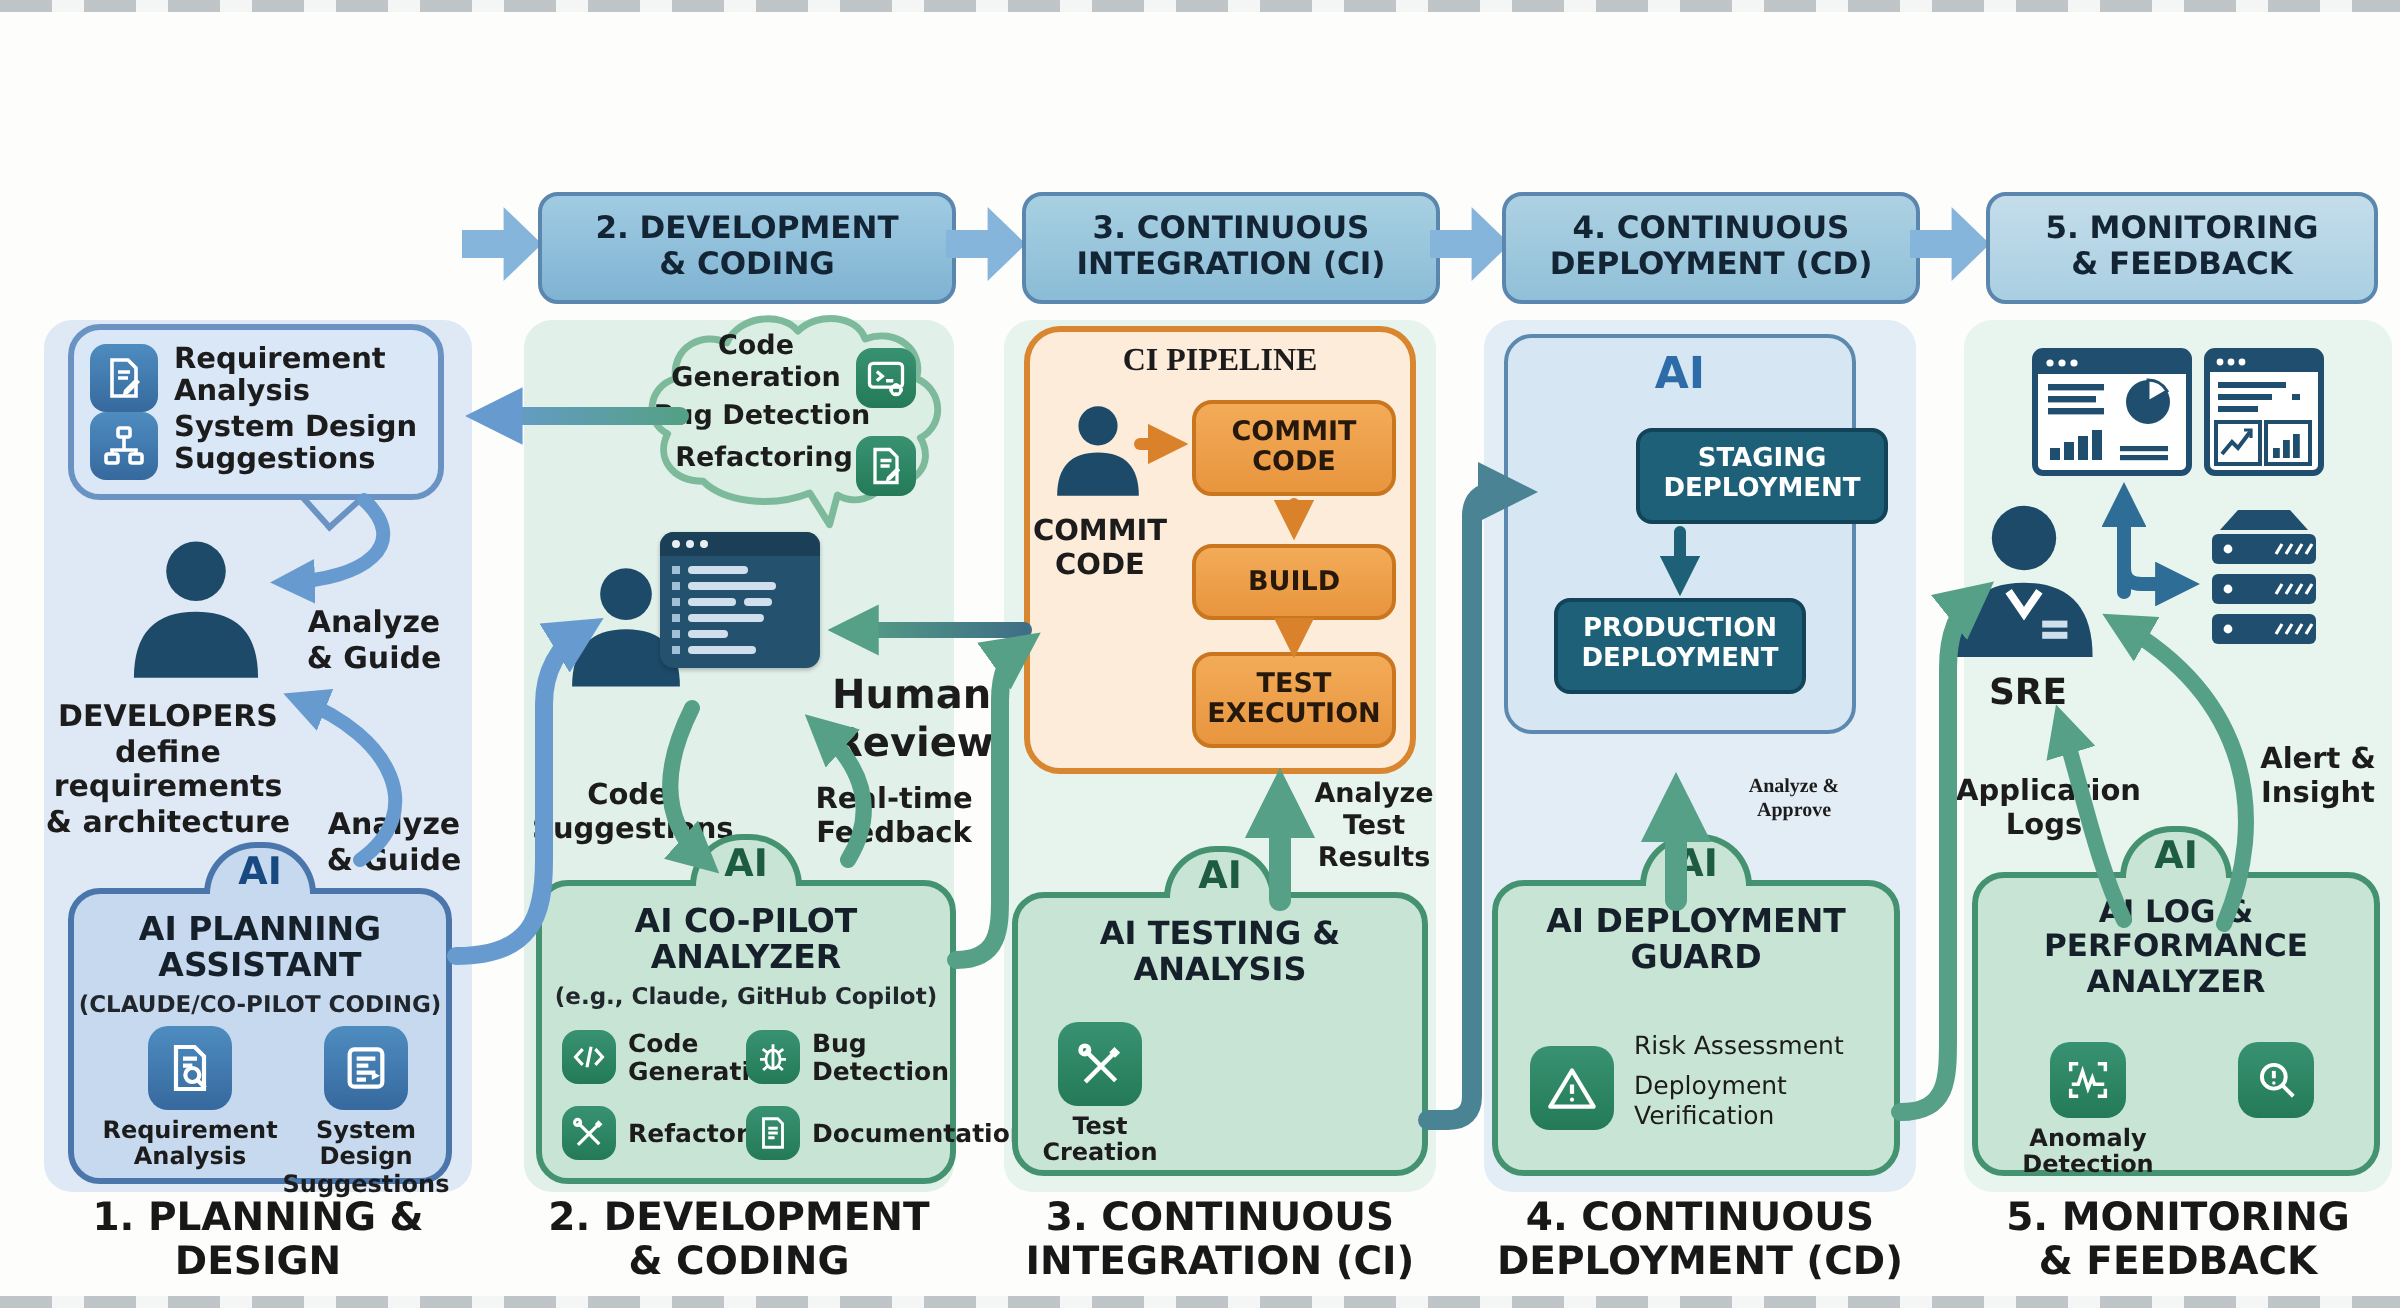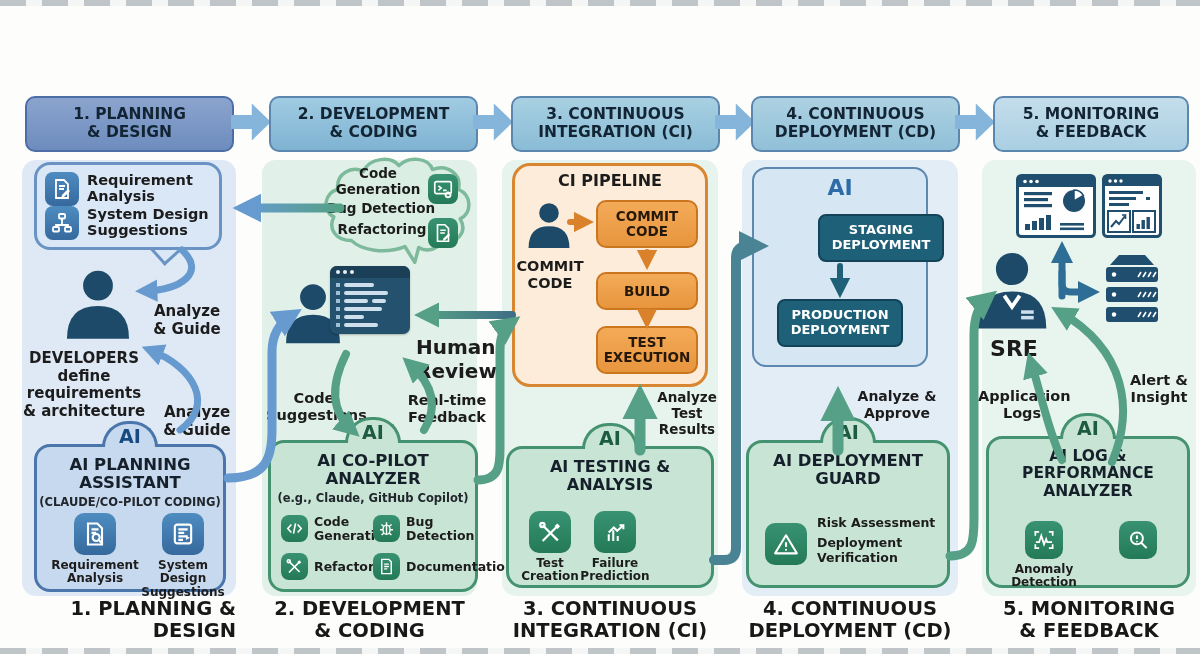--- a/index.html
+++ b/index.html
@@ -83,24 +83,20 @@
   .footer{position:absolute;top:598px;font-weight:bold;font-size:19.5px;line-height:1.12;text-align:center;color:#181818;}
 </style>
 </head>
 <body>
 
 <div class="stage">
   <div class="edge top"></div>
   <div class="edge bottom"></div>
 
 
-  <div class="hdr hdr1" style="left:25px;width:205px;">
-      <span class="pre">1. PLANNING
-&amp; DESIGN</span>
-    </div>
   <div class="hchev" style="left:231px;"></div>
   <div class="hdr hdr2" style="left:269px;width:205px;">
       <span class="pre">2. DEVELOPMENT
 &amp; CODING</span>
     </div>
   <div class="hchev" style="left:473px;"></div>
   <div class="hdr hdr3" style="left:511px;width:205px;">
       <span class="pre">3. CONTINUOUS
 INTEGRATION (CI)</span>
     </div>
@@ -300,21 +296,21 @@
         <svg width="19" height="19" viewBox="0 0 24 24" fill="none" stroke="#fff" stroke-width="1.8">
             <path d="M6 3h9l3 3v15H6z"></path>
             <path d="M9 9h6M9 12h6M9 15h4"></path>
           </svg>
       </span>
       <span>Documentation</span>
     </div>
   </div>
 
   <div class="cibox"></div>
-  <div class="lbl" style="left:512px;top:172px;width:196px;font-size:16px;z-index:4;">CI PIPELINE</div>
+  <div class="lbl" style="left:512px;top:172px;width:196px;font-size:16px;z-index:4;font-family:Liberation Serif, serif;">CI PIPELINE</div>
   <svg class="persvg" style="left:524px;top:196px;z-index:4;" width="50" height="58" viewBox="0 0 24 24">
     <circle cx="12" cy="6.2" r="4.7" fill="#1d4a68"></circle>
       <path d="M2.2 23 Q2.2 12.6 12 12.6 Q21.8 12.6 21.8 23 Z" fill="#1d4a68"></path>
   </svg>
   <div class="lbl pre" style="left:512px;top:258px;width:76px;font-size:14.5px;z-index:4;">COMMIT
 CODE</div>
   <div class="step pre" style="top:200px;height:48px;">COMMIT
 CODE</div>
   <div class="step" style="top:272px;height:38px;">BUILD</div>
   <div class="step pre" style="top:326px;height:48px;">TEST
@@ -333,55 +329,44 @@
         <svg width="27" height="27" viewBox="0 0 24 24" fill="none" stroke="#fff" stroke-width="2">
             <path d="M5 19.5L18 6.5"></path>
             <path d="M18 4l2.5 2.5-2.3 2.3-2.5-2.5z" fill="#fff" stroke="none"></path>
             <path d="M5 5.5l13.5 13.5"></path>
             <circle cx="4.8" cy="5.3" r="1.9"></circle>
           </svg>
       </span>
       <span class="flabel pre">Test
 Creation</span>
     </div>
-    <div class="feat" style="left:74px;top:62px;width:64px;">
-      <span class="isq green" style="width:42px;height:42px;border-radius:10px;">
-        <svg width="27" height="27" viewBox="0 0 24 24" fill="none" stroke="#fff" stroke-width="1.8">
-            <path d="M6 19.5v-6M10 19.5V10M14 19.5v-4.5"></path>
-            <path d="M6 12l4.5-4.5 3 3L18.5 6"></path>
-            <path d="M15.5 5.5h3.5V9"></path>
-          </svg>
-      </span>
-      <span class="flabel pre">Failure
-Prediction</span>
-    </div>
   </div>
 
   <div class="envbox"></div>
   <div class="lbl" style="left:752px;top:175px;width:176px;font-size:22px;color:#2d6ca8;z-index:4;">AI</div>
   <div class="deploy pre" style="top:214px;margin-left:41px;">STAGING
 DEPLOYMENT</div>
   <div class="deploy pre" style="top:299px;">PRODUCTION
 DEPLOYMENT</div>
-  <div class="lbl pre" style="left:854px;top:388px;width:86px;font-size:14px;">Analyze &amp;
+  <div class="lbl pre" style="left:854px;top:388px;width:86px;font-size:10px;font-family:Liberation Serif, serif;">Analyze &amp;
 Approve</div>
 
   <div class="aibox greenbox" style="left:746px;top:440px;width:204px;height:148px;">
     <div class="ai-cover"></div>
     <div class="ai-tab">AI</div>
     <div class="ai-title pre">AI DEPLOYMENT
 GUARD</div>
     <span class="isq green abs" style="left:16px;top:80px;width:42px;height:42px;border-radius:10px;">
       <svg width="28" height="28" viewBox="0 0 24 24" fill="none" stroke="#fff" stroke-width="1.8">
           <path d="M12 4.5L21.3 20H2.7z" stroke-linejoin="round"></path>
           <path d="M12 10.5v4"></path>
           <circle cx="12" cy="17" r=".9" fill="#fff" stroke="none"></circle>
         </svg>
     </span>
-    <div class="abs" style="left:68px;top:72px;width:130px;text-align:left;font-weight:bold;font-size:12.5px;line-height:1.2;">
+    <div class="abs" style="left:68px;top:72px;width:130px;text-align:left;font-weight:normal;font-size:12.5px;line-height:1.2;">
       <div>Risk Assessment</div>
       <div style="margin-top:5px;">Deployment Verification</div>
     </div>
   </div>
 
   <svg class="abs" style="left:1016px;top:174px;z-index:3;" width="80" height="64" viewBox="0 0 80 64">
     <rect x="1.5" y="1.5" width="77" height="61" rx="4" fill="#fff" stroke="#1f4e6e" stroke-width="3"></rect>
     <path d="M1.5 5.5a4 4 0 014-4h69a4 4 0 014 4V13H1.5z" fill="#1f4e6e"></path>
     <circle cx="9" cy="7.5" r="1.8" fill="#fff"></circle>
       <circle cx="15" cy="7.5" r="1.8" fill="#fff"></circle>
@@ -434,21 +419,21 @@
       <path d="M38 67l3-5M43 67l3-5M48 67l3-5M53 67l3-5"></path>
     </g>
   </svg>
   <svg class="persvg" style="left:970px;top:243px;" width="84" height="94" viewBox="0 0 24 24">
     <circle cx="12" cy="6" r="4.6" fill="#1d4a68"></circle>
       <path d="M2.2 23 Q2.2 12.4 12 12.4 Q21.8 12.4 21.8 23 Z" fill="#1d4a68"></path>
     <path d="M9.8 13.6L12 16.8l2.2-3.2" fill="none" stroke="#fff" stroke-width="1.1"></path>
     <rect x="14.6" y="17.8" width="3.6" height="1" fill="#cfe0ec"></rect>
       <rect x="14.6" y="19.4" width="3.6" height="1" fill="#cfe0ec"></rect>
   </svg>
-  <div class="lbl" style="left:986px;top:336px;width:56px;font-size:22px;">SRE</div>
+  <div class="lbl" style="left:986px;top:336px;width:56px;font-size:18px;">SRE</div>
   <div class="lbl pre" style="left:978px;top:388px;width:88px;font-size:14.5px;">Application
 Logs</div>
   <div class="lbl pre" style="left:1120px;top:372px;width:78px;font-size:14.5px;">Alert &amp;
 Insight</div>
 
   <div class="aibox greenbox" style="left:986px;top:436px;width:204px;height:152px;">
     <div class="ai-cover"></div>
     <div class="ai-tab">AI</div>
     <div class="ai-title pre" style="font-size:15.5px;">AI LOG &amp;
 PERFORMANCE
@@ -468,21 +453,21 @@
         <svg width="26" height="26" viewBox="0 0 24 24" fill="none" stroke="#fff" stroke-width="1.8">
             <circle cx="11" cy="10.5" r="5.5"></circle>
             <path d="M15 14.5l5 5"></path>
             <path d="M11 7.8v3.4"></path>
             <circle cx="11" cy="13.4" r=".8" fill="#fff" stroke="none"></circle>
           </svg>
       </span>
     </div>
   </div>
 
-  <div class="footer pre" style="left:22px;width:214px;text-align:right;">1. PLANNING &amp;
+  <div class="footer pre" style="left:22px;width:214px;">1. PLANNING &amp;
 DESIGN</div>
   <div class="footer pre" style="left:262px;width:215px;">2. DEVELOPMENT
 &amp; CODING</div>
   <div class="footer pre" style="left:502px;width:216px;">3. CONTINUOUS
 INTEGRATION (CI)</div>
   <div class="footer pre" style="left:742px;width:216px;">4. CONTINUOUS
 DEPLOYMENT (CD)</div>
   <div class="footer pre" style="left:982px;width:214px;">5. MONITORING
 &amp; FEEDBACK</div>
 

